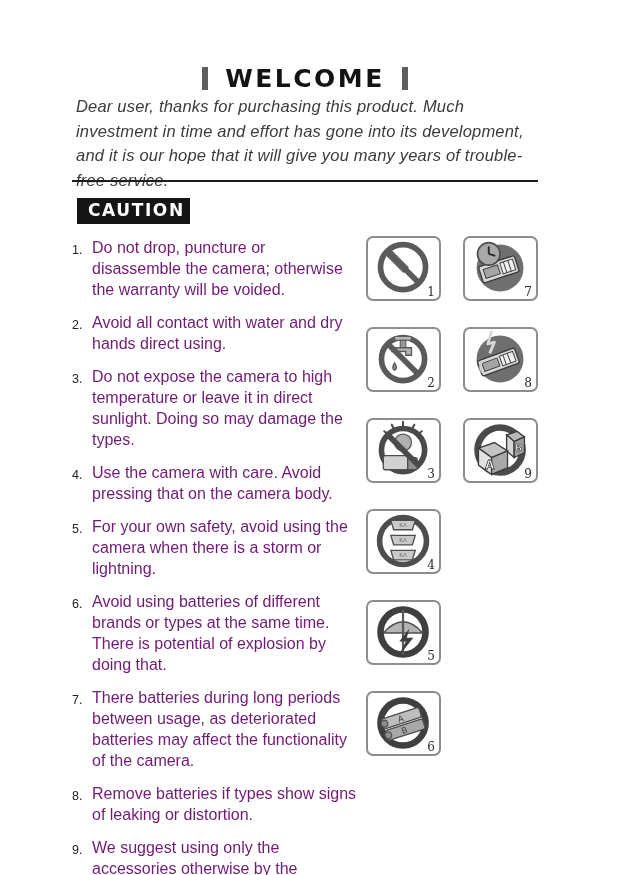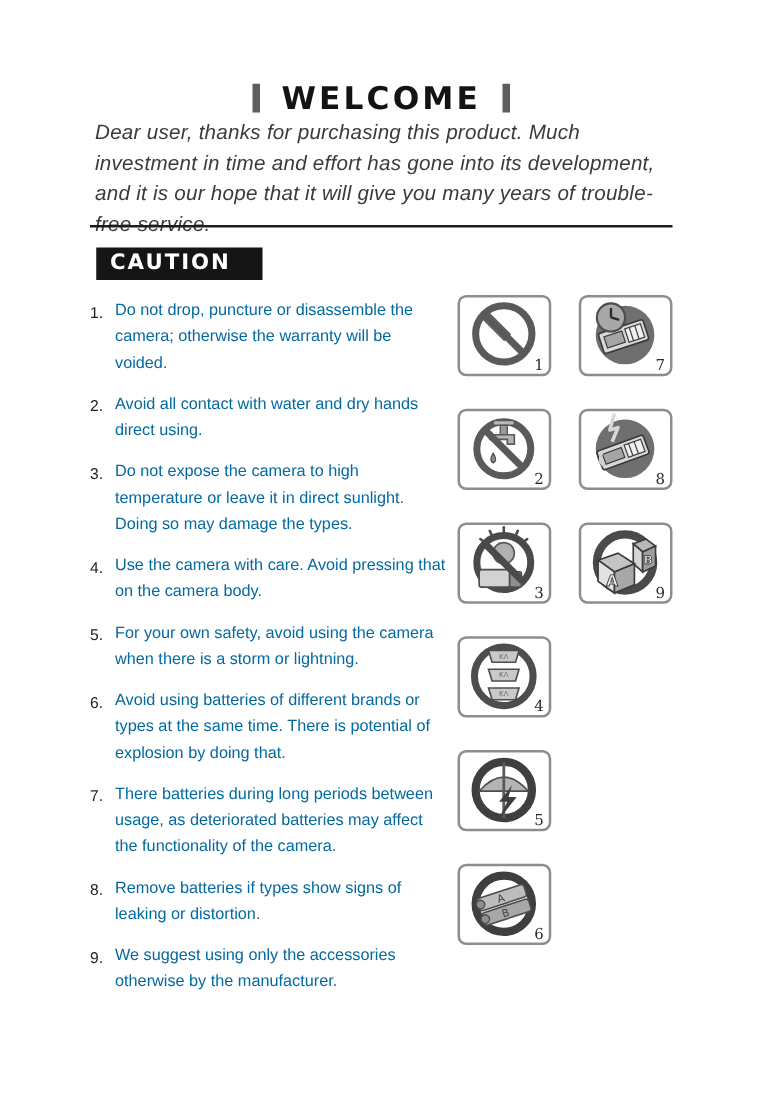--- a/index.html
+++ b/index.html
@@ -74,21 +74,21 @@
     height: 2px;
     background: #1d1d1d;
   }
 
   
   .caution-badge {
     position: absolute;
     left: 77px;
     top: 198px;
     background: #151515;
-    padding: 4px 25px 5px 11px;
+    padding: 4px 5px 5px 11px;
     display: inline-block;
   }
   .caution-badge span {
     font-family: "DejaVu Sans", sans-serif;
     font-weight: bold;
     font-size: 17px;
     letter-spacing: 1.6px;
     color: #ffffff;
     line-height: 1;
     display: block;
@@ -110,23 +110,23 @@
     width: 20px;
     flex: 0 0 20px;
     font-size: 12.5px;
     line-height: 21px;
     color: #232323;
     text-align: left;
     padding-top: 3px;
   }
   .c-text {
     flex: 1 1 auto;
-    font-size: 13px;
+    font-size: 16px;
     line-height: 21px;
-    color: #0369a1;
+    color: #701a75;
   }
 
   
   .icon-col {
     position: absolute;
   }
   .icon-col.left  { left: 366px; top: 236px; }
   .icon-col.right { left: 463px; top: 236px; }
 
   .icon-box {

